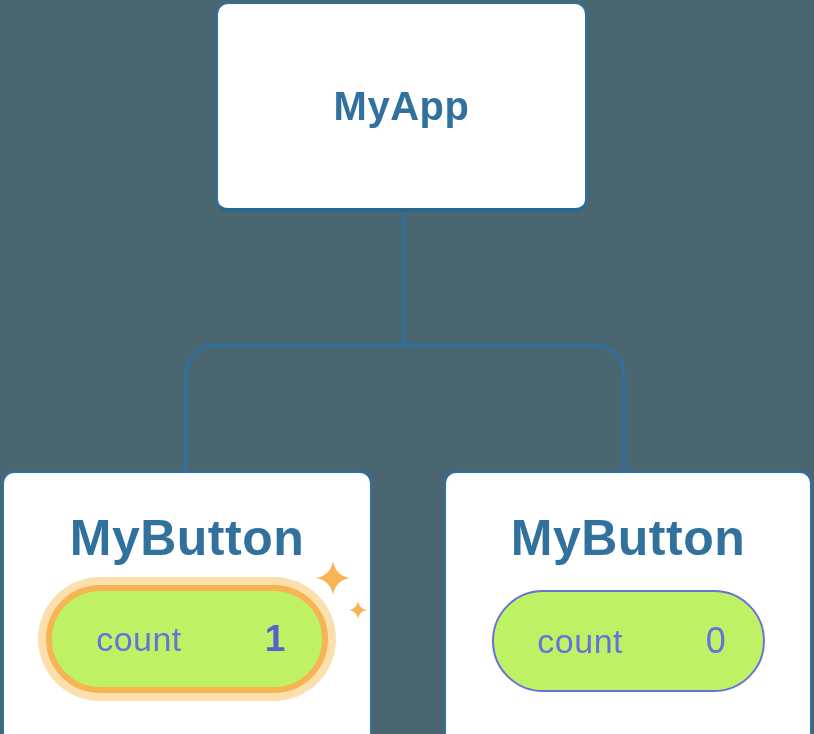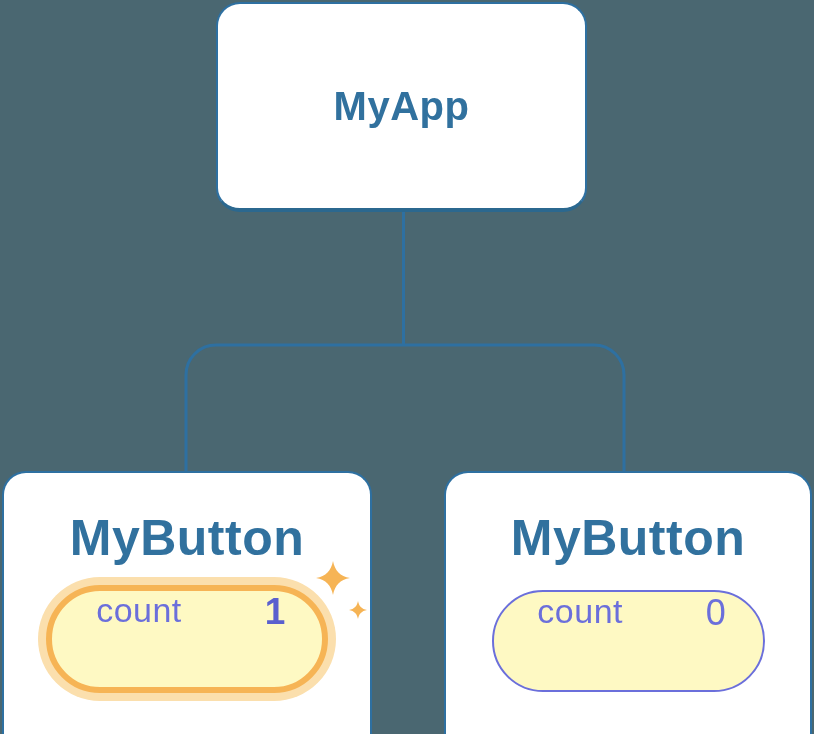--- a/index.html
+++ b/index.html
@@ -29,21 +29,21 @@
     position: absolute;
     left: 0; top: 0;
     width: 814px; height: 734px;
     z-index: 0;
   }
   .node {
     position: absolute;
     background: #ffffff;
     border: 2px solid var(--node-border);
     border-bottom: 4px solid var(--node-border-bottom);
-    border-radius: 24px;
+    border-radius: 12px;
     z-index: 1;
   }
   .node-root {
     left: 216px; top: 2px;
     width: 367px; height: 204px;
     display: flex;
     align-items: center;
     justify-content: center;
   }
   .node-root .node-title { font-size: 40px; }
@@ -67,23 +67,23 @@
   .node-child-right { left: 444px; width: 364px; }
 
   .pill-halo {
     margin-top: 16px;
     background: var(--highlight-halo);
     border-radius: 70px;
     padding: 8px;
     position: relative;
   }
   .pill {
-    background: #fef9c3;
+    background: #bef264;
     display: flex;
-    align-items: flex-start;
+    align-items: center;
     overflow: hidden;
   }
   .pill-orange {
     border: 6px solid var(--highlight);
     border-radius: 54px;
     width: 270px; height: 96px;
   }
   .pill-indigo {
     margin-top: 29px;
     border: 2px solid var(--state-text);

